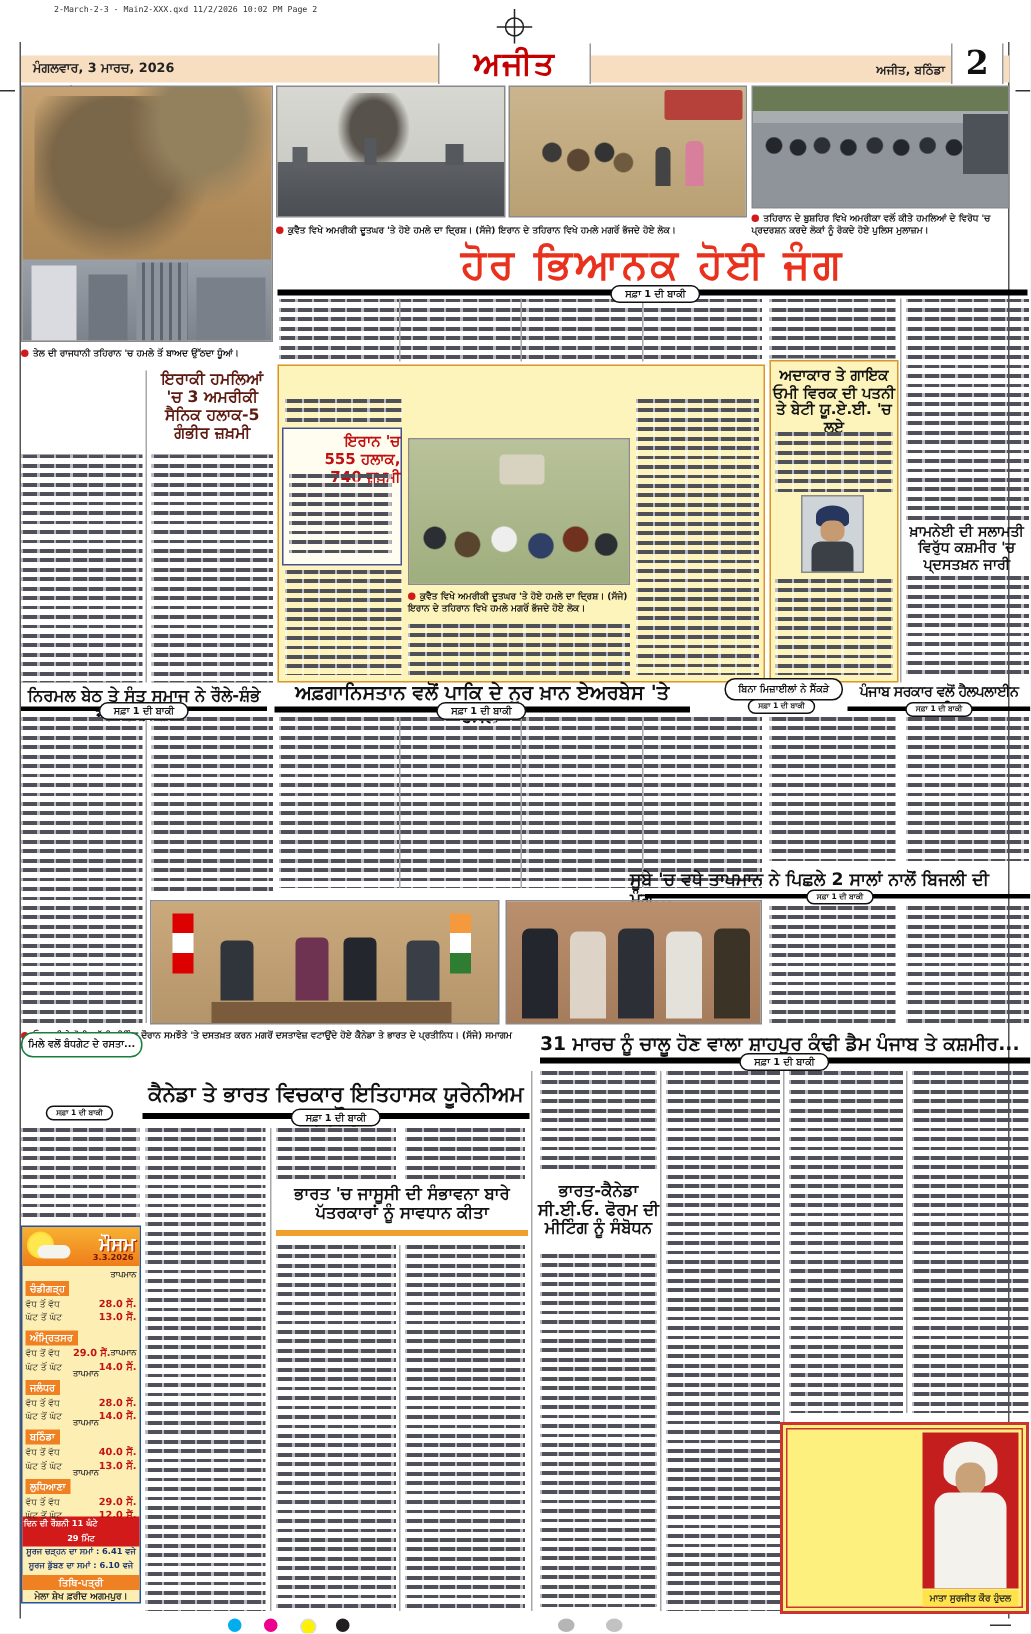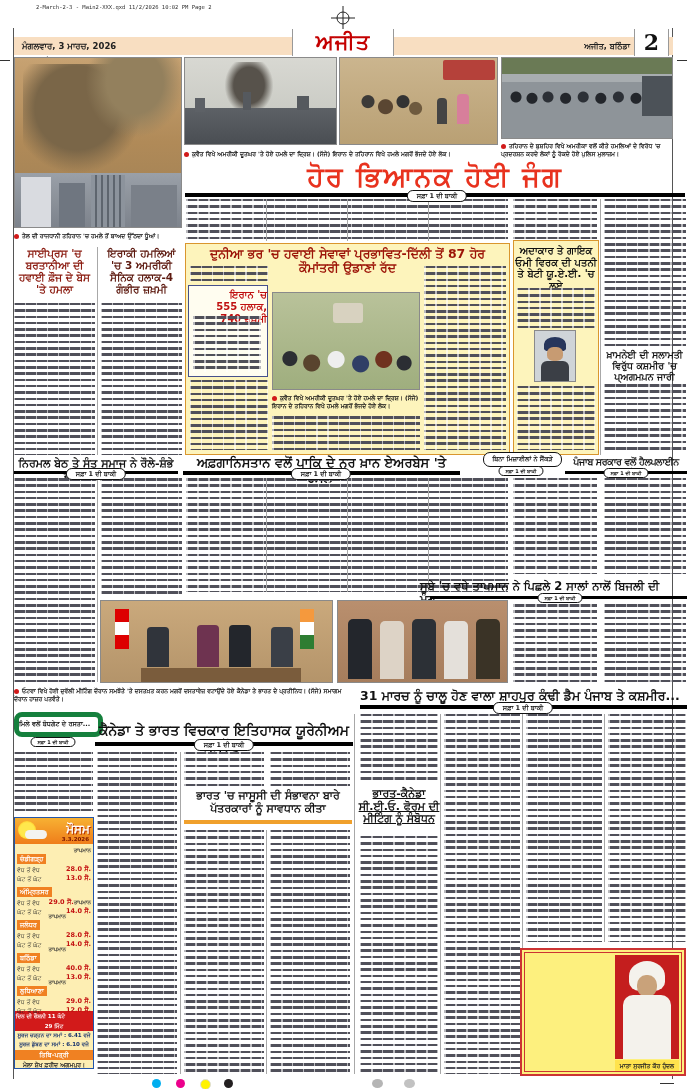--- a/index.html
+++ b/index.html
@@ -94,33 +94,31 @@
     <div class="fig" style="right:0;top:18px;width:30px;height:40px;background:#4c5258;"></div>
   </div>
   <div class="cap" style="left:501px;top:142px;width:172px;">
     <span class="reddot"></span><span>ਤਹਿਰਾਨ ਦੇ ਬੁਸ਼ਹਿਰ ਵਿਖੇ ਅਮਰੀਕਾ ਵਲੋਂ ਕੀਤੇ ਹਮਲਿਆਂ ਦੇ ਵਿਰੋਧ 'ਚ ਪ੍ਰਦਰਸ਼ਨ ਕਰਦੇ ਲੋਕਾਂ ਨੂੰ ਰੋਕਦੇ ਹੋਏ ਪੁਲਿਸ ਮੁਲਾਜ਼ਮ।</span>
   </div>
 
   <div class="hl" style="left:185px;top:161px;width:500px;font-size:27px;color:#e8321e;letter-spacing:2px;">ਹੋਰ ਭਿਆਨਕ ਹੋਈ ਜੰਗ</div>
   <div class="hrule" style="left:185px;top:193px;width:500px;height:4px;"></div>
   <div class="pill" style="left:437px;top:190px;">ਸਫ਼ਾ 1 ਦੀ ਬਾਕੀ</div>
 
-  <div class="hl" style="left:14px;top:247px;width:81px;font-size:10.5px;color:#8c1d12;">ਸਾਈਪ੍ਰਸ 'ਚ ਬਰਤਾਨੀਆ ਦੀ ਹਵਾਈ ਫ਼ੌਜ ਦੇ ਬੇਸ 'ਤੇ ਹਮਲਾ</div>
   <div class="tx" style="left:14px;top:303px;width:81px;height:152px;"></div>
   <div class="vr" style="left:97px;top:247px;height:208px;"></div>
-  <div class="hl" style="left:101px;top:247px;width:81px;font-size:10.5px;color:#5d1a10;">ਇਰਾਕੀ ਹਮਲਿਆਂ 'ਚ 3 ਅਮਰੀਕੀ ਸੈਨਿਕ ਹਲਾਕ-4 ਗੰਭੀਰ ਜ਼ਖ਼ਮੀ</div>
+  <div class="hl" style="left:101px;top:247px;width:81px;font-size:10.5px;color:#5d1a10;">ਇਰਾਕੀ ਹਮਲਿਆਂ 'ਚ 3 ਅਮਰੀਕੀ ਸੈਨਿਕ ਹਲਾਕ-5 ਗੰਭੀਰ ਜ਼ਖ਼ਮੀ</div>
   <div class="tx" style="left:101px;top:303px;width:81px;height:152px;"></div>
 
   <div class="tx" style="left:186px;top:199px;width:322px;height:42px;"></div>
   <div class="vr" style="left:266px;top:199px;height:42px;"></div>
   <div class="vr" style="left:347px;top:199px;height:42px;"></div>
   <div class="vr" style="left:428px;top:199px;height:42px;"></div>
 
   <div class="ybox" style="left:185px;top:243px;width:325px;height:212px;"></div>
-  <div class="hl" style="left:188px;top:247px;width:319px;font-size:12.5px;color:#9c1408;">ਦੁਨੀਆ ਭਰ 'ਚ ਹਵਾਈ ਸੇਵਾਵਾਂ ਪ੍ਰਭਾਵਿਤ-ਦਿੱਲੀ ਤੋਂ 87 ਹੋਰ ਕੌਮਾਂਤਰੀ ਉਡਾਣਾਂ ਰੱਦ</div>
   <div class="tx" style="left:190px;top:266px;width:78px;height:16px;"></div>
   <div class="abs" style="left:188px;top:285px;width:80px;height:92px;background:#fffdf0;border:1.5px solid #46508c;box-sizing:border-box;">
     <div style="font:bold 10px/12px var(--sans);color:#c01010;text-align:right;padding-top:3px;padding-left:24px;">ਇਰਾਨ 'ਚ 555 ਹਲਾਕ, 740 ਜ਼ਖ਼ਮੀ</div>
     <div class="tx" style="left:4px;top:30px;width:68px;height:56px;"></div>
   </div>
   <div class="tx" style="left:190px;top:380px;width:78px;height:70px;"></div>
 
   <div class="ph" style="left:272px;top:292px;width:148px;height:98px;background:linear-gradient(#b9c29a,#9fae7e);">
     <div class="fig" style="left:6px;bottom:4px;width:136px;height:44px;background:radial-gradient(circle at 8% 40%,#2b2e33 0 7px,transparent 8px),radial-gradient(circle at 24% 50%,#59442e 0 8px,transparent 9px),radial-gradient(circle at 42% 42%,#eee 0 8px,transparent 9px),radial-gradient(circle at 60% 52%,#303f66 0 8px,transparent 9px),radial-gradient(circle at 77% 42%,#70321f 0 8px,transparent 9px),radial-gradient(circle at 92% 50%,#2b2e33 0 7px,transparent 8px);"></div>
     <div class="fig" style="left:60px;top:10px;width:30px;height:20px;background:#d8d2c0;border-radius:3px;"></div>
@@ -136,21 +134,21 @@
   <div class="ybox" style="left:513px;top:240px;width:86px;height:215px;"></div>
   <div class="hl" style="left:515px;top:245px;width:82px;font-size:10px;">ਅਦਾਕਾਰ ਤੇ ਗਾਇਕ ਓਮੀ ਵਿਰਕ ਦੀ ਪਤਨੀ ਤੇ ਬੇਟੀ ਯੂ.ਏ.ਈ. 'ਚ ਲਏ</div>
   <div class="tx" style="left:517px;top:288px;width:78px;height:40px;"></div>
   <div class="ph" style="left:534px;top:330px;width:42px;height:52px;background:#cfd4d8;">
     <div class="fig" style="left:9px;top:6px;width:22px;height:14px;background:#27365c;border-radius:50% 50% 20% 20%;"></div>
     <div class="fig" style="left:12px;top:16px;width:16px;height:14px;background:#c79b72;border-radius:40%;"></div>
     <div class="fig" style="left:6px;top:30px;width:28px;height:22px;background:#3b3f46;border-radius:6px 6px 0 0;"></div>
   </div>
   <div class="tx" style="left:517px;top:386px;width:78px;height:64px;"></div>
   <div class="tx" style="left:604px;top:199px;width:82px;height:148px;"></div>
-  <div class="hl" style="left:602px;top:350px;width:85px;font-size:9.5px;">ਖ਼ਾਮਨੇਈ ਦੀ ਸਲਾਮਤੀ ਵਿਰੁੱਧ ਕਸ਼ਮੀਰ 'ਚ ਪ੍ਅਗਮਪ਼ਨ ਜਾਰੀ</div>
+  <div class="hl" style="left:602px;top:350px;width:85px;font-size:9.5px;">ਖ਼ਾਮਨੇਈ ਦੀ ਸਲਾਮਤੀ ਵਿਰੁੱਧ ਕਸ਼ਮੀਰ 'ਚ ਪ੍ਦਸਤਖ਼ਨ ਜਾਰੀ</div>
   <div class="tx" style="left:604px;top:384px;width:82px;height:68px;"></div>
 
   <div class="hl" style="left:14px;top:458px;width:164px;font-size:11px;">ਨਿਰਮਲ ਬੇਠ ਤੇ ਸੰਤ ਸਮਾਜ ਨੇ ਰੌਲੇ-ਸ਼ੰਭੇ ਦੀ ਆਲੋਚਨਾ...</div>
   <div class="hrule" style="left:14px;top:471px;width:164px;height:3px;"></div>
   <div class="pill" style="left:96px;top:468px;">ਸਫ਼ਾ 1 ਦੀ ਬਾਕੀ</div>
 
   <div class="hl" style="left:183px;top:456px;width:277px;font-size:13px;">ਅਫ਼ਗਾਨਿਸਤਾਨ ਵਲੋਂ ਪਾਕਿ ਦੇ ਨੂਰ ਖ਼ਾਨ ਏਅਰਬੇਸ 'ਤੇ ਹਮਲਾ</div>
   <div class="hrule" style="left:183px;top:471px;width:277px;height:3.5px;"></div>
   <div class="pill" style="left:321px;top:468px;">ਸਫ਼ਾ 1 ਦੀ ਬਾਕੀ</div>
 
@@ -197,30 +195,30 @@
   </div>
   <div class="cap" style="left:14px;top:687px;width:332px;">
     <span class="reddot"></span><span>ਓਟਵਾ ਵਿਖੇ ਹੋਈ ਦੁਵੱਲੀ ਮੀਟਿੰਗ ਦੌਰਾਨ ਸਮਝੌਤੇ 'ਤੇ ਦਸਤਖ਼ਤ ਕਰਨ ਮਗਰੋਂ ਦਸਤਾਵੇਜ਼ ਵਟਾਉਂਦੇ ਹੋਏ ਕੈਨੇਡਾ ਤੇ ਭਾਰਤ ਦੇ ਪ੍ਰਤੀਨਿਧ। (ਸੱਜੇ) ਸਮਾਗਮ ਦੌਰਾਨ ਹਾਜ਼ਰ ਪਤਵੰਤੇ।</span>
   </div>
 
   <div class="hl" style="left:360px;top:689px;width:327px;font-size:12.5px;text-align:left;">31 ਮਾਰਚ ਨੂੰ ਚਾਲੂ ਹੋਣ ਵਾਲਾ ਸ਼ਾਹਪੁਰ ਕੰਢੀ ਡੈਮ ਪੰਜਾਬ ਤੇ ਕਸ਼ਮੀਰ...</div>
   <div class="hrule" style="left:360px;top:705px;width:327px;height:3.5px;"></div>
   <div class="pill" style="left:523px;top:702px;">ਸਫ਼ਾ 1 ਦੀ ਬਾਕੀ</div>
 
   <div class="tx" style="left:360px;top:714px;width:78px;height:68px;"></div>
-  <div class="hl" style="left:358px;top:788px;width:82px;font-size:11px;text-decoration:underline;">ਭਾਰਤ-ਕੈਨੇਡਾ ਸੀ.ਈ.ਓ. ਫੋਰਮ ਦੀ ਮੀਟਿੰਗ ਨੂੰ ਸੰਬੋਧਨ</div>
+  <div class="hl" style="left:358px;top:788px;width:82px;font-size:11px;">ਭਾਰਤ-ਕੈਨੇਡਾ ਸੀ.ਈ.ਓ. ਫੋਰਮ ਦੀ ਮੀਟਿੰਗ ਨੂੰ ਸੰਬੋਧਨ</div>
   <div class="tx" style="left:360px;top:836px;width:78px;height:238px;"></div>
   <div class="vr" style="left:440px;top:714px;height:360px;"></div>
   <div class="tx" style="left:444px;top:714px;width:76px;height:360px;"></div>
   <div class="vr" style="left:522px;top:714px;height:360px;"></div>
   <div class="tx" style="left:526px;top:714px;width:76px;height:228px;"></div>
   <div class="vr" style="left:604px;top:714px;height:228px;"></div>
   <div class="tx" style="left:608px;top:714px;width:78px;height:228px;"></div>
 
-  <div class="abs" style="left:14px;top:712px;width:79px;height:15px;border:5px solid #15803d;border-radius:8px;background:#fff;font:bold 6.5px/14px var(--sans);text-align:left;color:#111;overflow:hidden;">ਮਿਲੇ ਵਲੋਂ ਬੰਧਗੇਟ ਦੇ ਰਸਤਾ...</div>
+  <div class="abs" style="left:14px;top:688px;width:79px;height:15px;border:1px solid #15803d;border-radius:8px;background:#fff;font:bold 6.5px/14px var(--sans);text-align:center;color:#111;overflow:hidden;">ਮਿਲੇ ਵਲੋਂ ਬੰਧਗੇਟ ਦੇ ਰਸਤਾ...</div>
   <div class="pill mini" style="left:53px;top:737px;">ਸਫ਼ਾ 1 ਦੀ ਬਾਕੀ</div>
   <div class="tx" style="left:14px;top:752px;width:79px;height:60px;"></div>
 
   <div class="hl" style="left:95px;top:722px;width:258px;font-size:14px;">ਕੈਨੇਡਾ ਤੇ ਭਾਰਤ ਵਿਚਕਾਰ ਇਤਿਹਾਸਕ ਯੂਰੇਨੀਅਮ ਸਮਝੌਤਾ</div>
   <div class="hrule" style="left:95px;top:742px;width:258px;height:3.5px;"></div>
   <div class="pill" style="left:224px;top:739px;">ਸਫ਼ਾ 1 ਦੀ ਬਾਕੀ</div>
 
   <div class="tx" style="left:97px;top:752px;width:80px;height:322px;"></div>
   <div class="vr" style="left:180px;top:752px;height:322px;"></div>
   <div class="tx" style="left:184px;top:752px;width:80px;height:34px;"></div>

